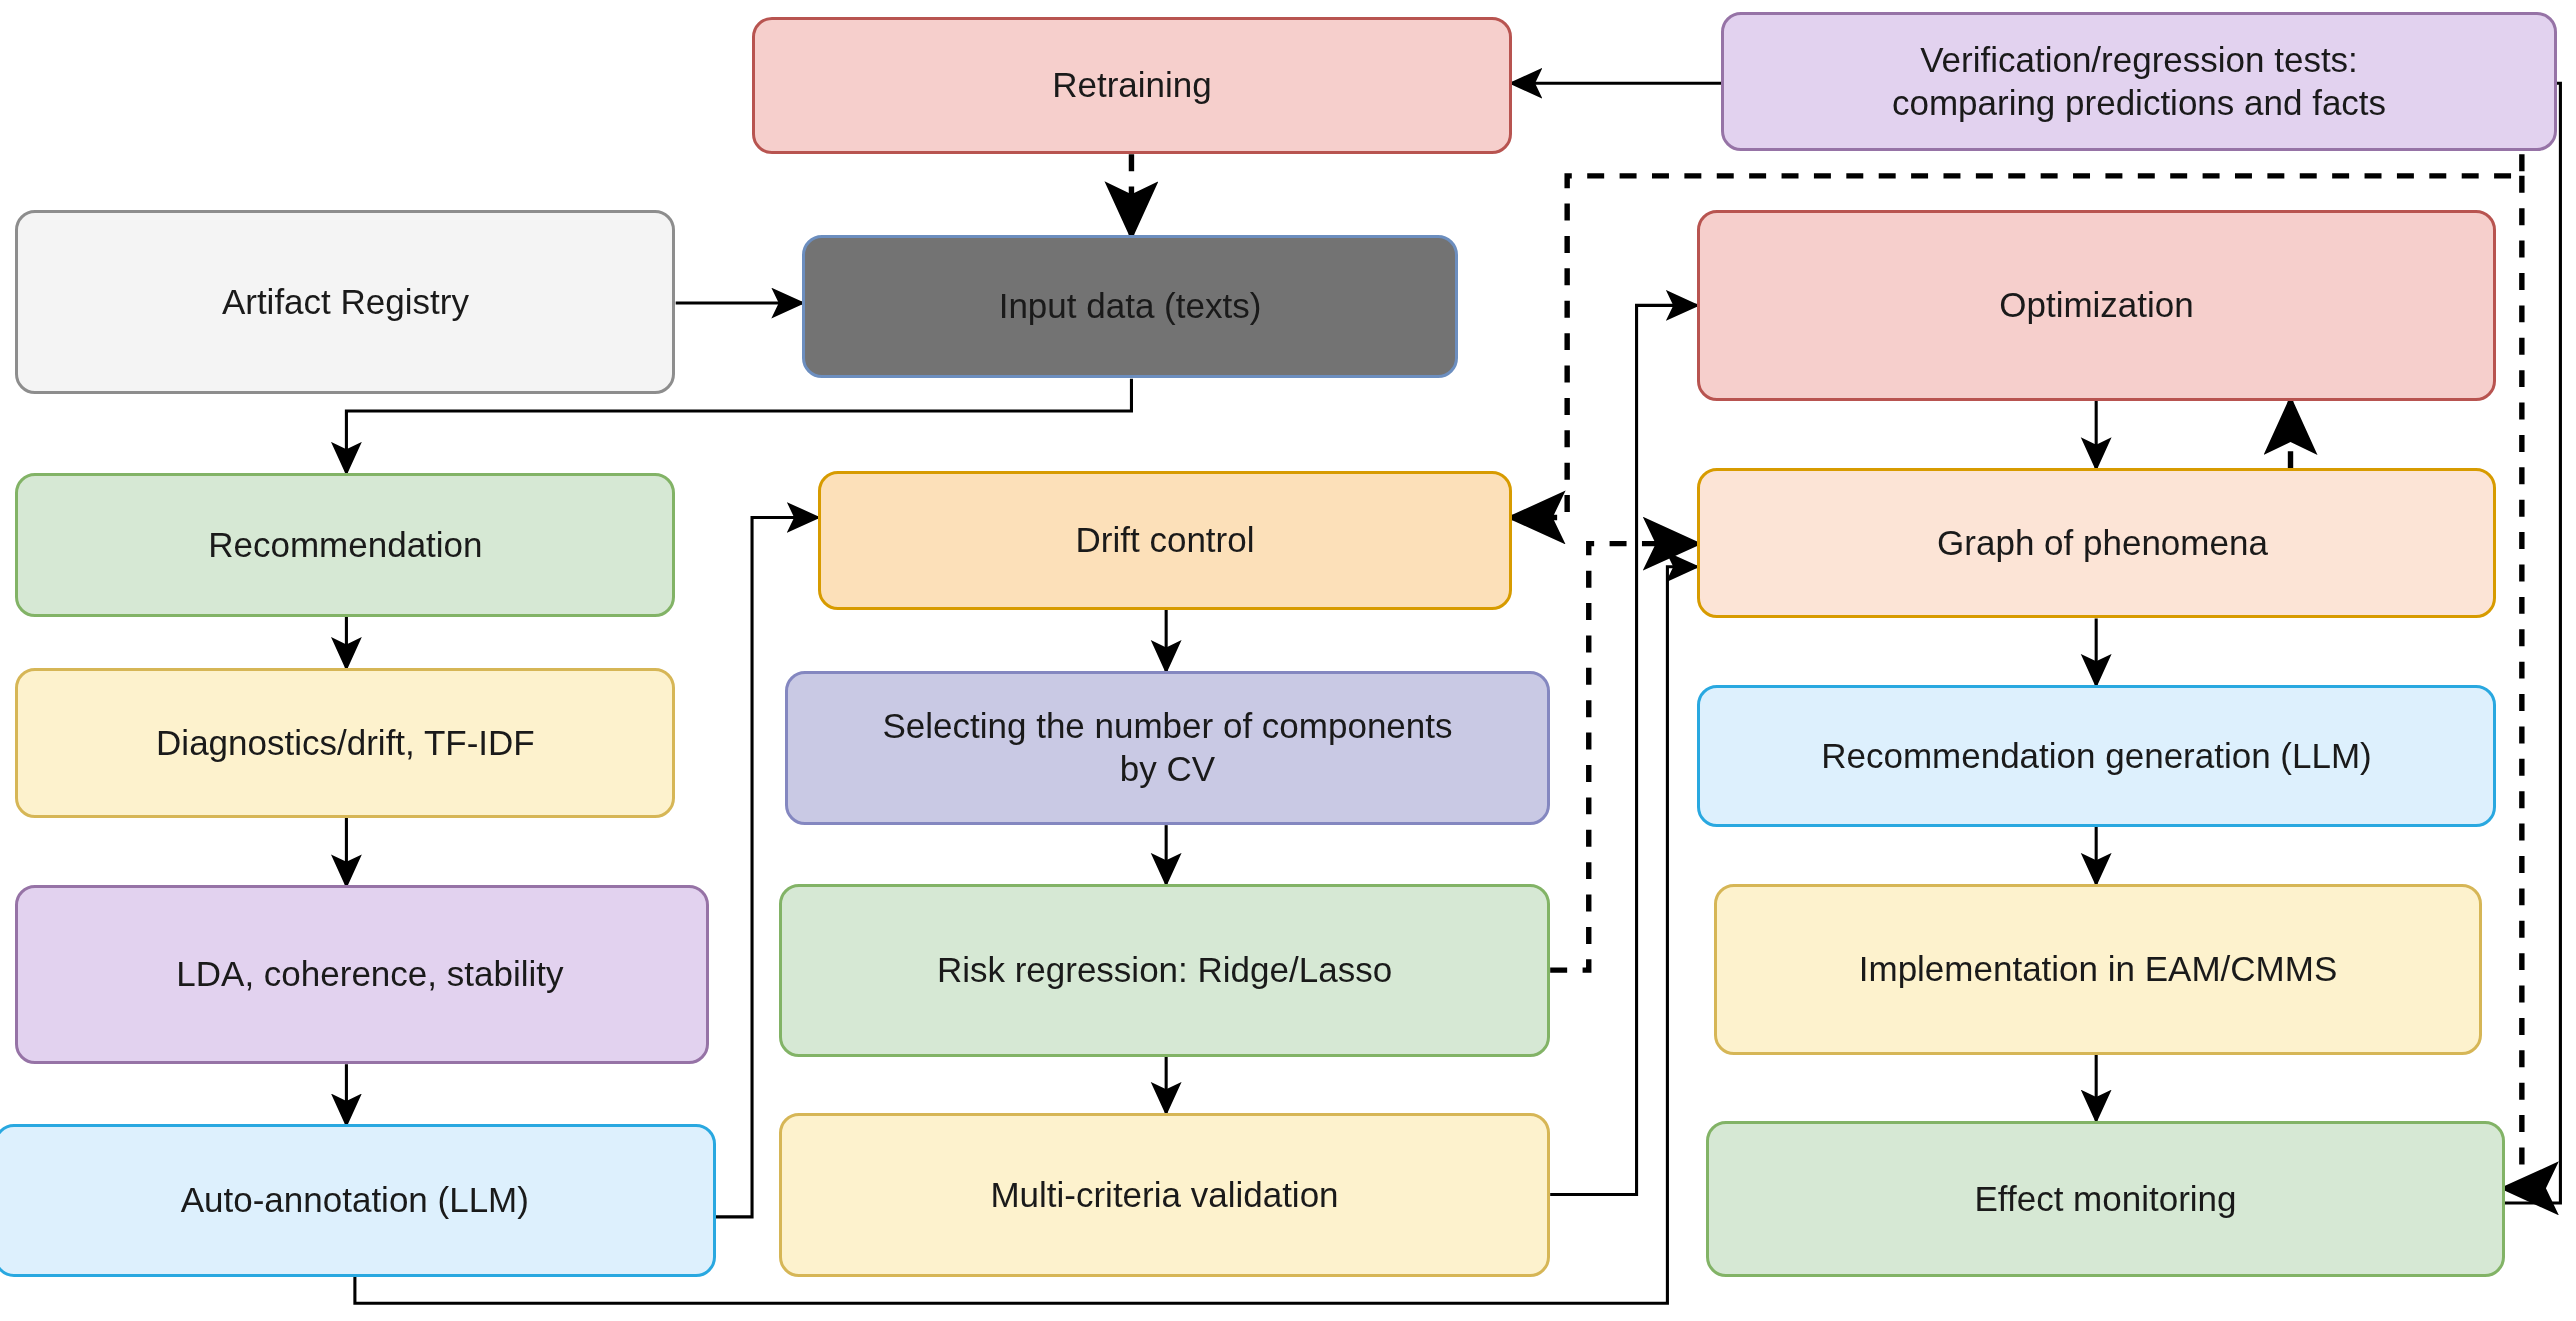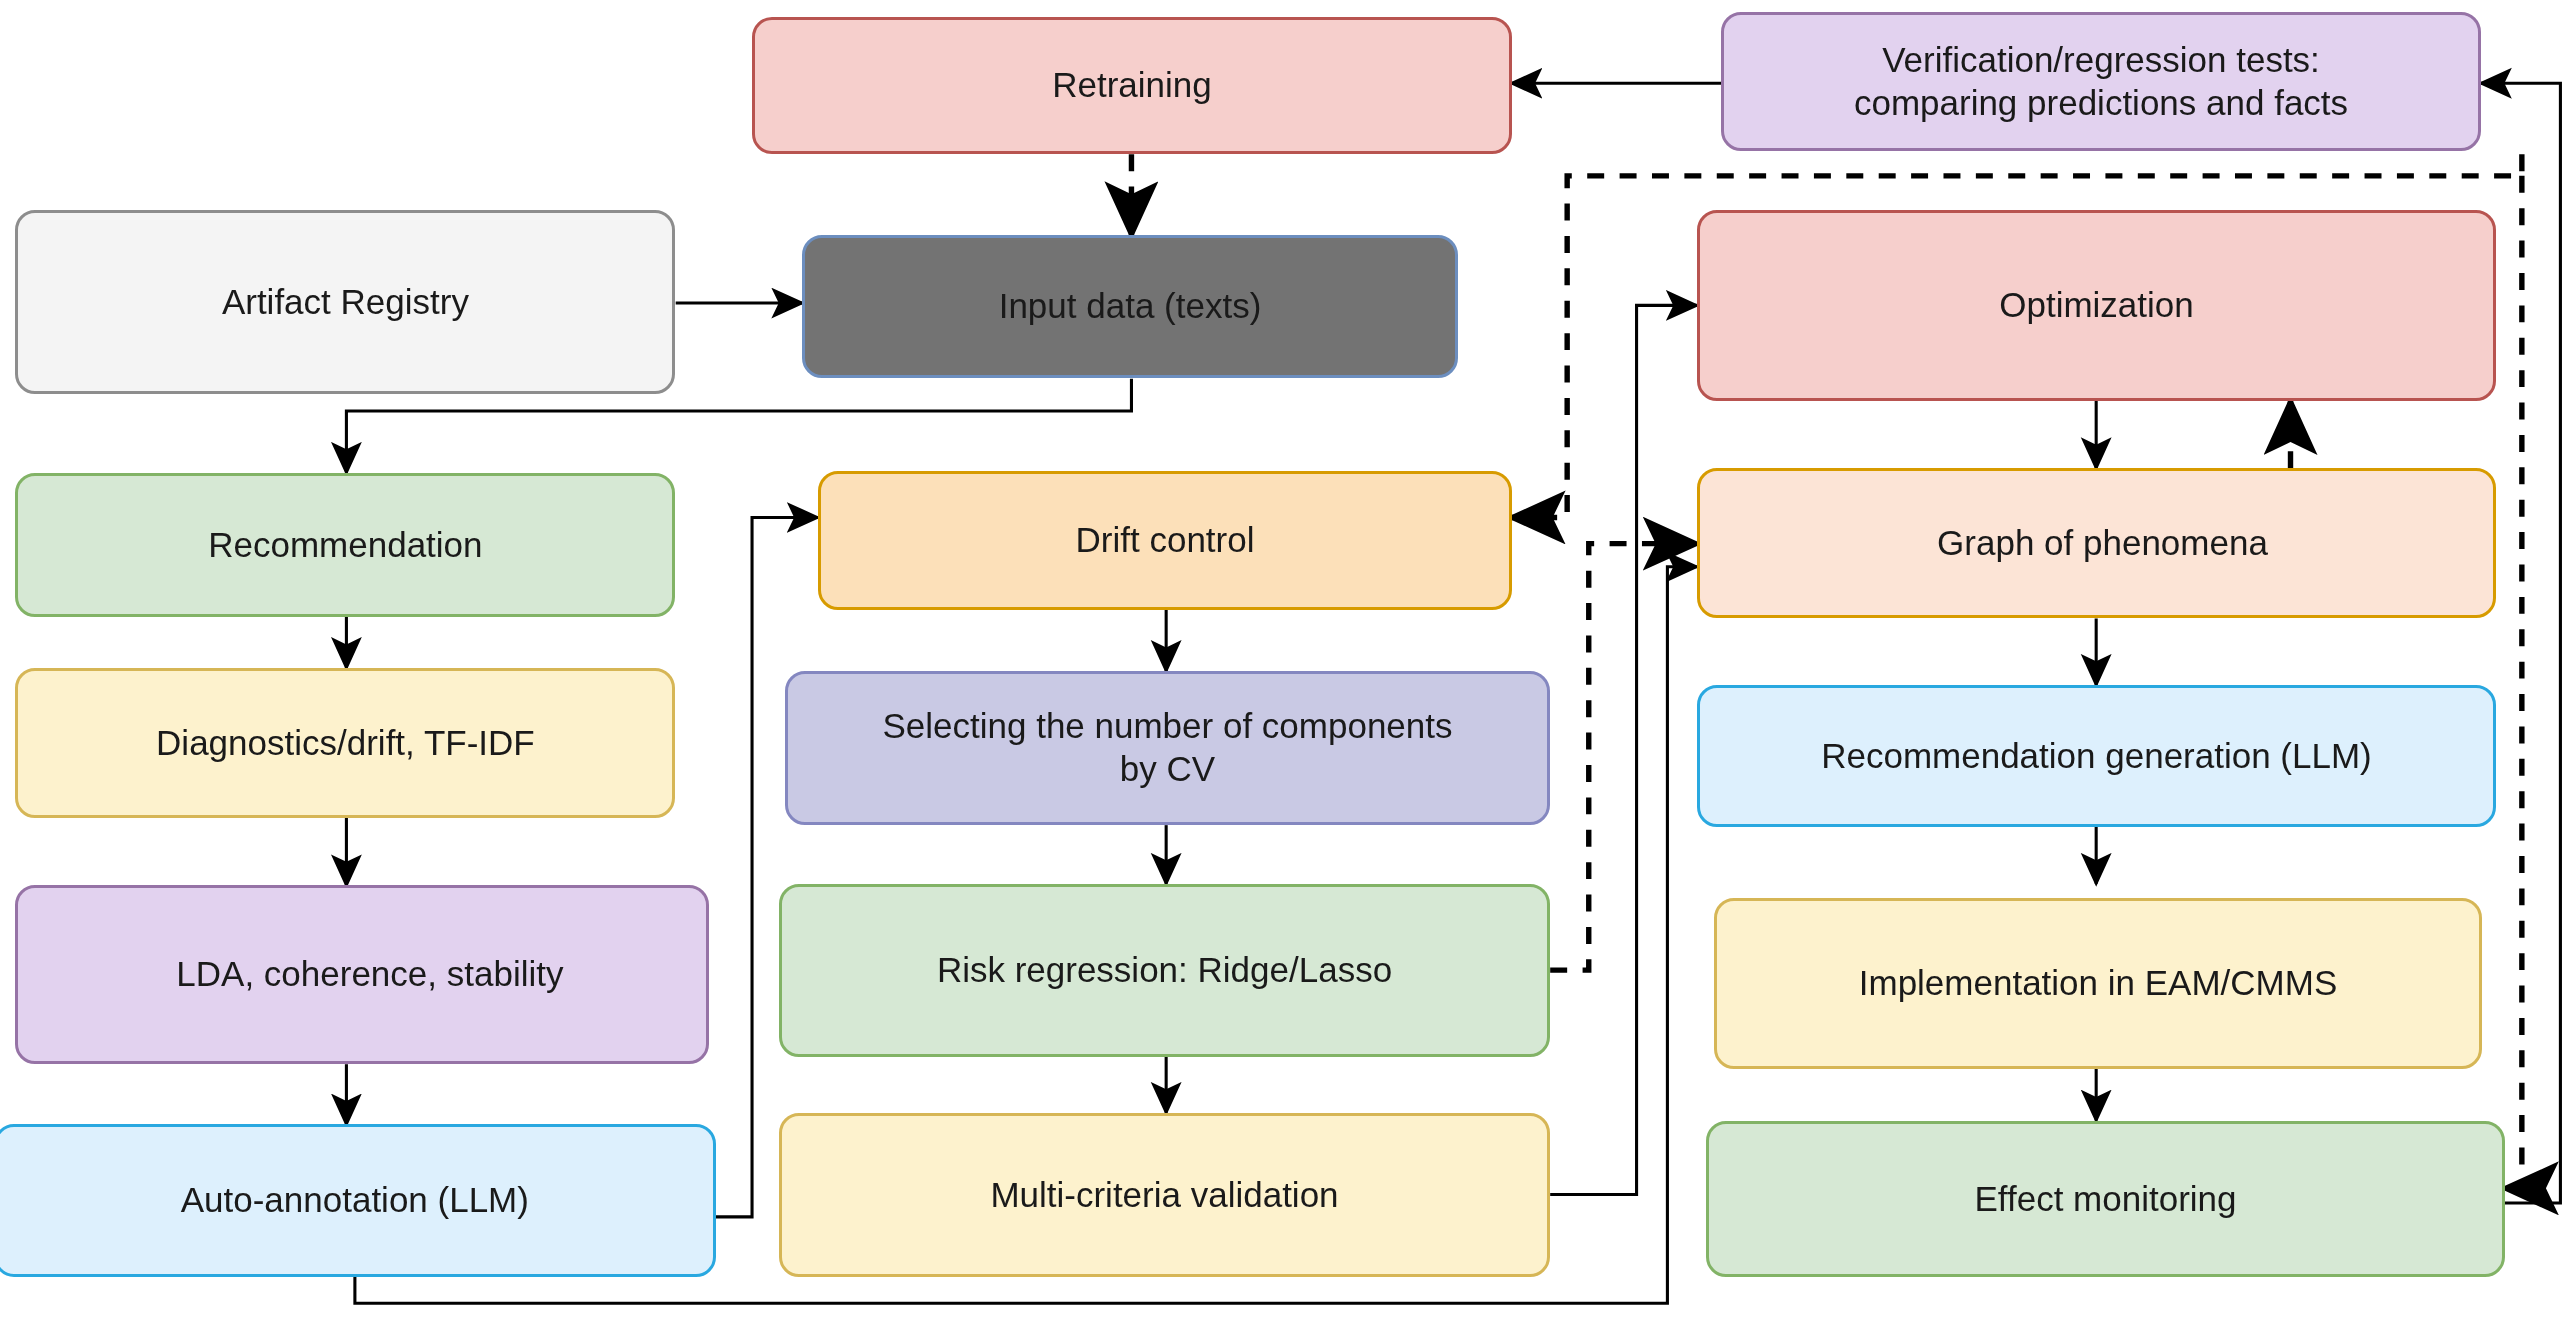--- a/index.html
+++ b/index.html
@@ -57,21 +57,21 @@
         <path d="M3248 1560 L3320 1560 L3320 108 L3217 108" fill="none" stroke="#000000" stroke-width="4" marker-end="url(#arrow)"></path>
         <path d="M3270 200 L3270 228 L2032 228 L2032 671 L1960 671" fill="none" stroke="#000000" stroke-width="7" stroke-dasharray="22 20" marker-end="url(#arrow)"></path>
         <path d="M3270 228 L3270 1541 L3248 1541" fill="none" stroke="#000000" stroke-width="7" stroke-dasharray="22 20" marker-end="url(#arrow)"></path>
         <path d="M2970 607 L2970 520" fill="none" stroke="#000000" stroke-width="7" stroke-dasharray="22 20" marker-end="url(#arrow)"></path>
       </g>
   </svg>
   <div id="node-layer">
       <div class="node" style="left: 752px; top: 17px; width: 760px; height: 137px; background: rgb(246, 207, 204); border-color: rgb(184, 84, 80);">
         <span class="lbl">Retraining</span>
       </div>
-      <div class="node" style="left: 1721px; top: 12.3px; width: 760px; height: 139px; background: rgb(226, 210, 239); border-color: rgb(150, 115, 166);">
+      <div class="node" style="left: 1721px; top: 12.3px; width: 836px; height: 139px; background: rgb(226, 210, 239); border-color: rgb(150, 115, 166);">
         <span class="lbl">Verification/regression tests:
 comparing predictions and facts</span>
       </div>
       <div class="node" style="left: 15.4px; top: 210px; width: 660px; height: 184px; background: rgb(244, 244, 244); border-color: rgb(141, 141, 141);">
         <span class="lbl">Artifact Registry</span>
       </div>
       <div class="node" style="left: 802px; top: 235px; width: 656px; height: 143px; background: #737373; border-color: rgb(108, 142, 191);">
         <span class="lbl">Input data (texts)</span>
       </div>
       <div class="node" style="left: 1697px; top: 210px; width: 799px; height: 191px; background: rgb(246, 207, 204); border-color: rgb(184, 84, 80);">
@@ -95,21 +95,21 @@
       </div>
       <div class="node" style="left: 1697px; top: 685px; width: 799px; height: 142px; background: rgb(221, 240, 253); border-color: rgb(41, 168, 224);">
         <span class="lbl">Recommendation generation (LLM)</span>
       </div>
       <div class="node" style="left: 15.4px; top: 885px; width: 694px; height: 179px; background: rgb(226, 210, 239); border-color: rgb(150, 115, 166); padding-left: 32px;">
         <span class="lbl">LDA, coherence, stability</span>
       </div>
       <div class="node" style="left: 779px; top: 884px; width: 771px; height: 173px; background: rgb(214, 232, 212); border-color: rgb(130, 179, 102);">
         <span class="lbl">Risk regression: Ridge/Lasso</span>
       </div>
-      <div class="node" style="left: 1714px; top: 884px; width: 768px; height: 171px; background: rgb(253, 242, 205); border-color: rgb(214, 182, 86); margin-top: 14px;">
+      <div class="node" style="left: 1714px; top: 884px; width: 768px; height: 171px; background: rgb(253, 242, 205); border-color: rgb(214, 182, 86);">
         <span class="lbl">Implementation in EAM/CMMS</span>
       </div>
       <div class="node" style="left: -6.2px; top: 1124px; width: 722px; height: 153px; background: rgb(221, 240, 253); border-color: rgb(41, 168, 224);">
         <span class="lbl">Auto-annotation (LLM)</span>
       </div>
       <div class="node" style="left: 779px; top: 1113px; width: 771px; height: 164px; background: rgb(253, 242, 205); border-color: rgb(214, 182, 86);">
         <span class="lbl">Multi-criteria validation</span>
       </div>
       <div class="node" style="left: 1706px; top: 1121px; width: 799px; height: 156px; background: rgb(214, 232, 212); border-color: rgb(130, 179, 102);">
         <span class="lbl">Effect monitoring</span>

